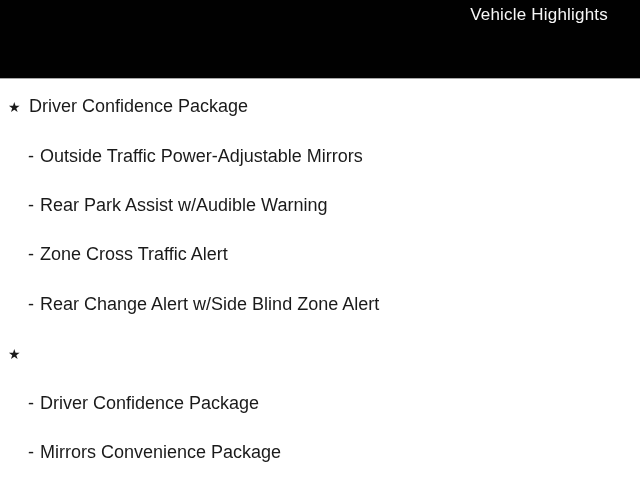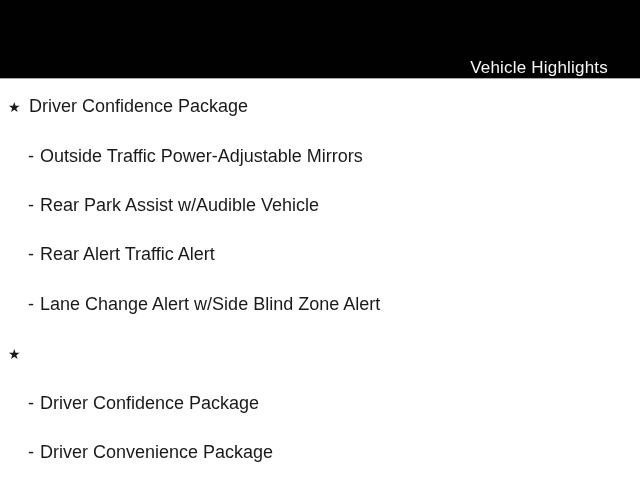--- a/index.html
+++ b/index.html
@@ -18,21 +18,21 @@
   .header {
     position: absolute;
     top: 0;
     left: 0;
     width: 640px;
     height: 79px;
     background: #010101;
     border-bottom: 1px solid #a8a8a8;
     box-sizing: border-box;
     display: flex;
-    align-items: flex-end;
+    align-items: flex-start;
     justify-content: flex-end;
     padding-right: 32px;
     padding-top: 5px;
   }
   .header-title {
     color: #f7f7f7;
     font-size: 17px;
     letter-spacing: 0.2px;
   }
   .list {
@@ -83,41 +83,41 @@
       <span class="label">Driver Confidence Package</span>
     </div>
 
     <div class="row feat">
       <span class="dash">-</span>
       <span class="label">Outside Traffic Power-Adjustable Mirrors</span>
     </div>
 
     <div class="row feat">
       <span class="dash">-</span>
-      <span class="label">Rear Park Assist w/Audible Vehicle</span>
+      <span class="label">Rear Park Assist w/Audible Warning</span>
     </div>
 
     <div class="row feat">
       <span class="dash">-</span>
-      <span class="label">Rear Alert Traffic Alert</span>
+      <span class="label">Zone Cross Traffic Alert</span>
     </div>
 
     <div class="row feat">
       <span class="dash">-</span>
-      <span class="label">Lane Change Alert w/Side Blind Zone Alert</span>
+      <span class="label">Rear Change Alert w/Side Blind Zone Alert</span>
     </div>
 
     <div class="row pkg">
       <span class="star">★</span>
     </div>
 
     <div class="row feat">
       <span class="dash">-</span>
       <span class="label">Driver Confidence Package</span>
     </div>
 
     <div class="row feat">
       <span class="dash">-</span>
-      <span class="label">Driver Convenience Package</span>
+      <span class="label">Mirrors Convenience Package</span>
     </div>
 
   </div>
 </div>
 
 </body></html>

